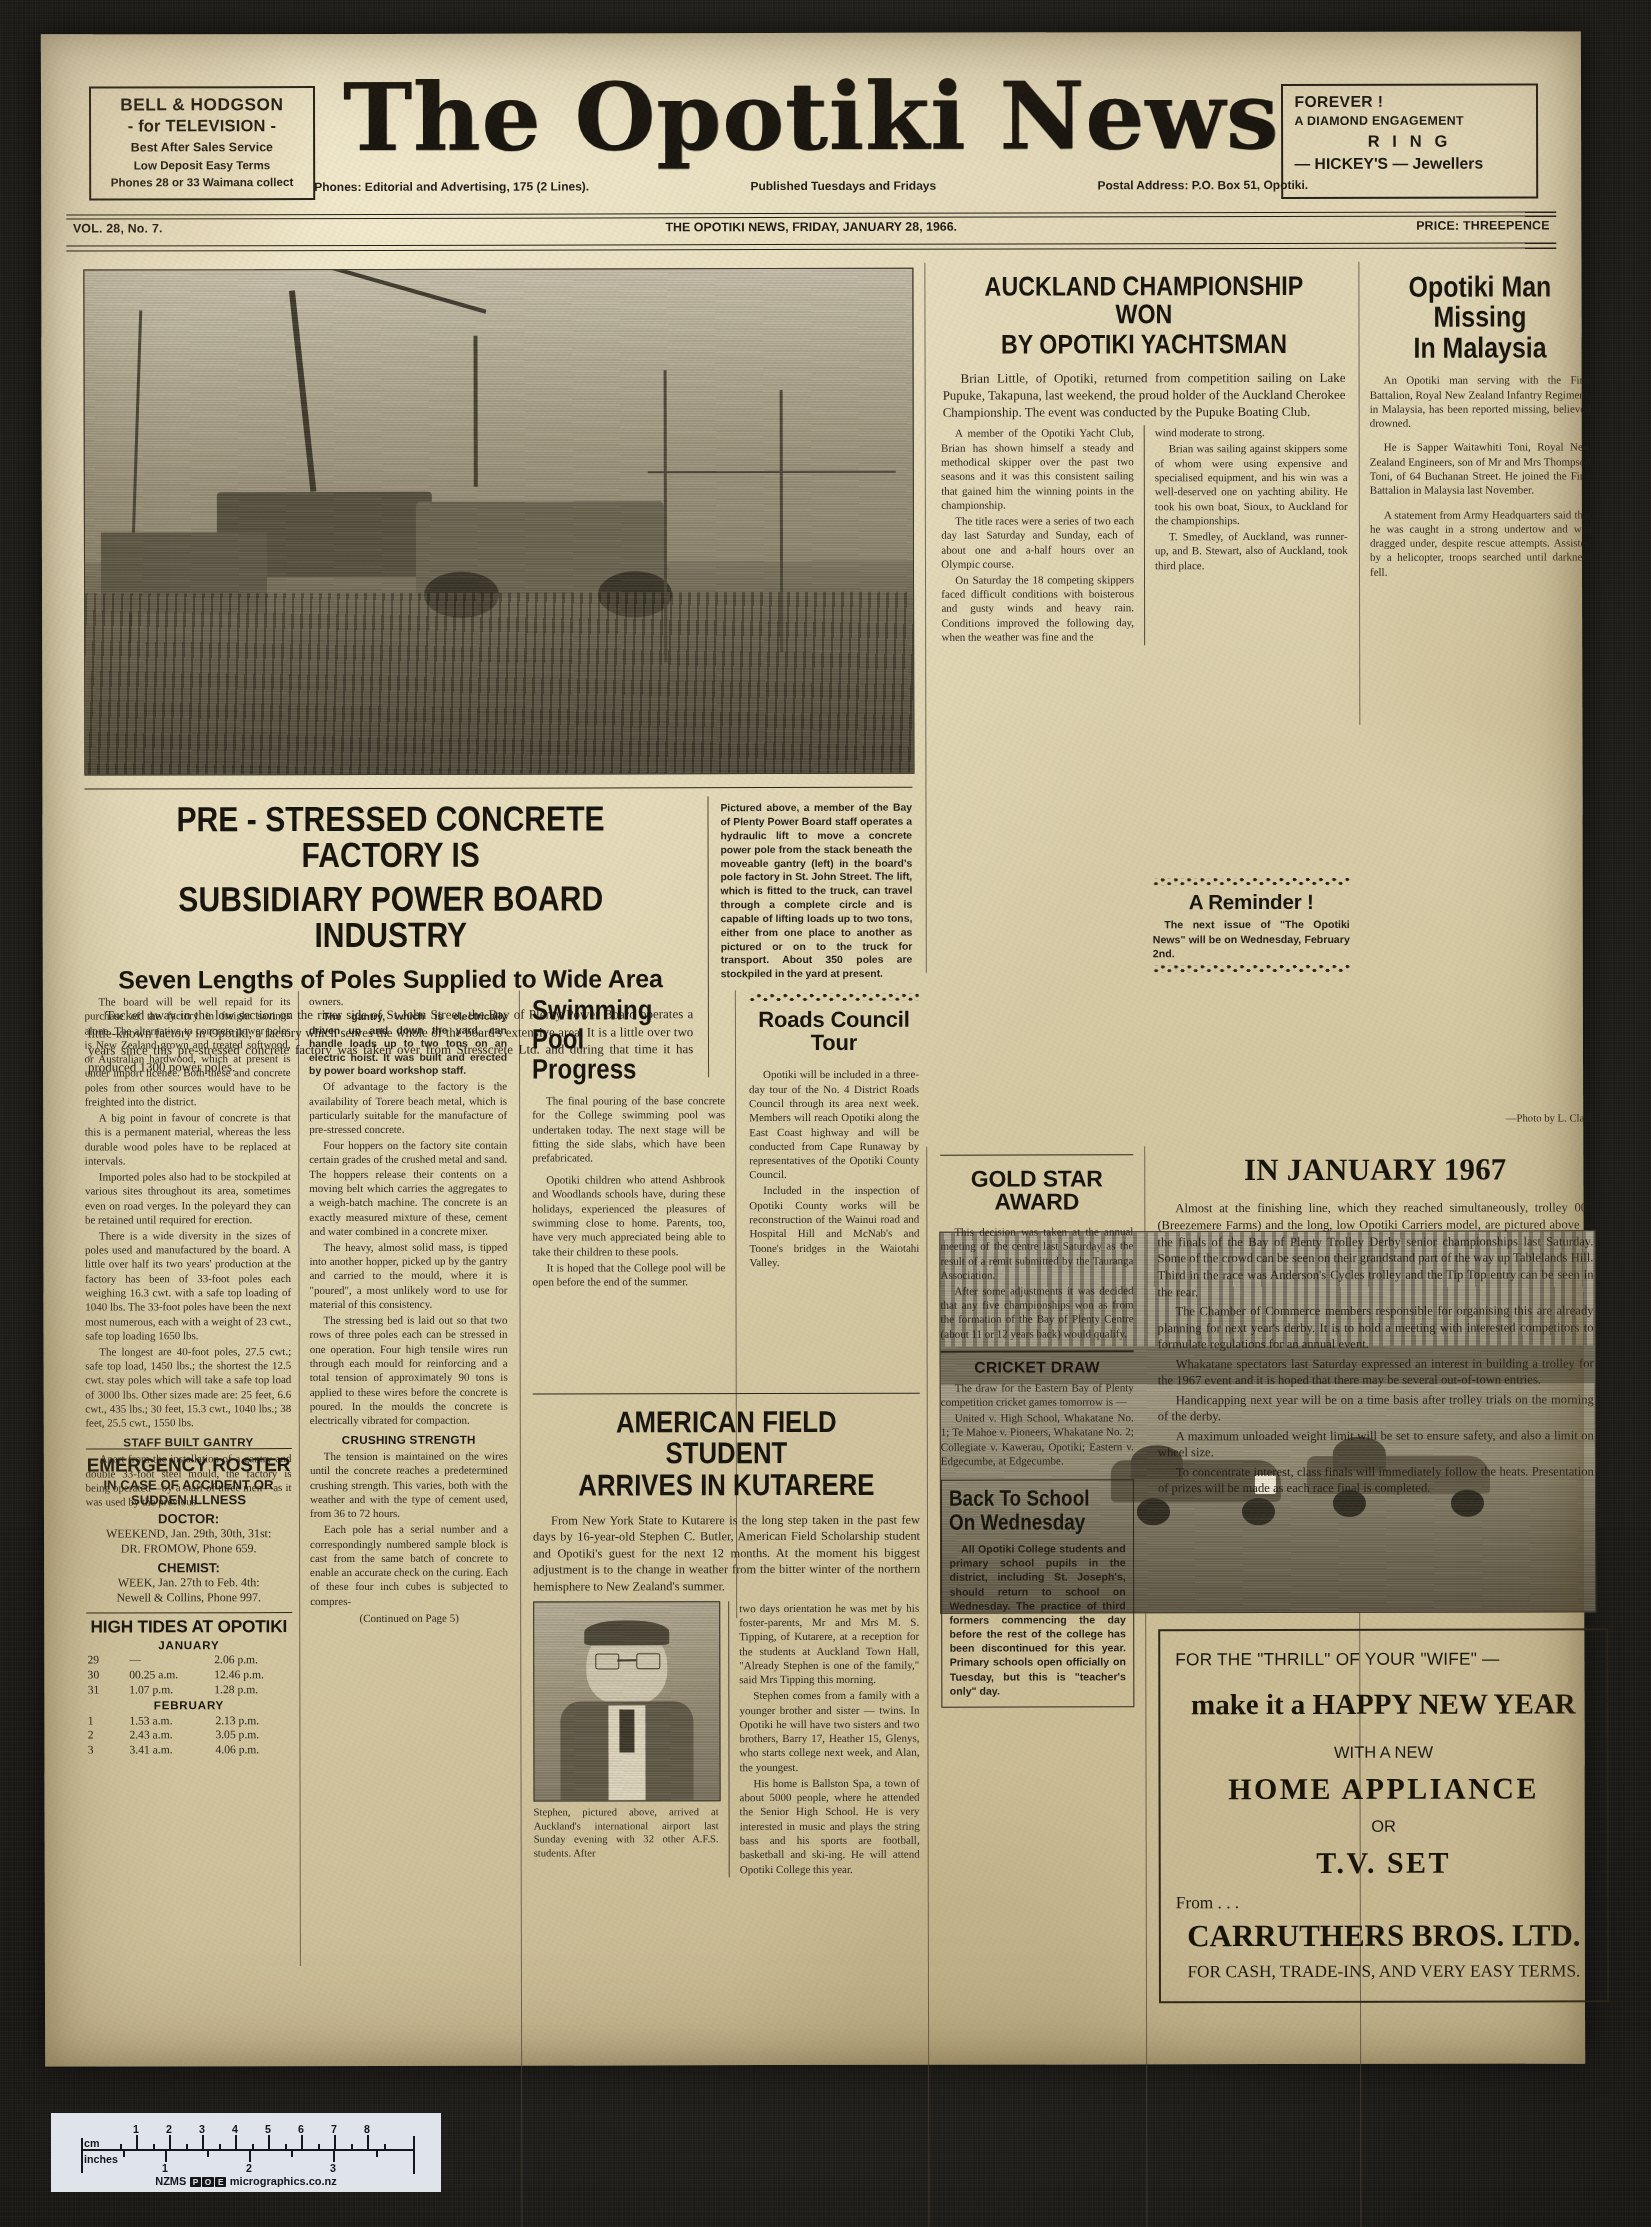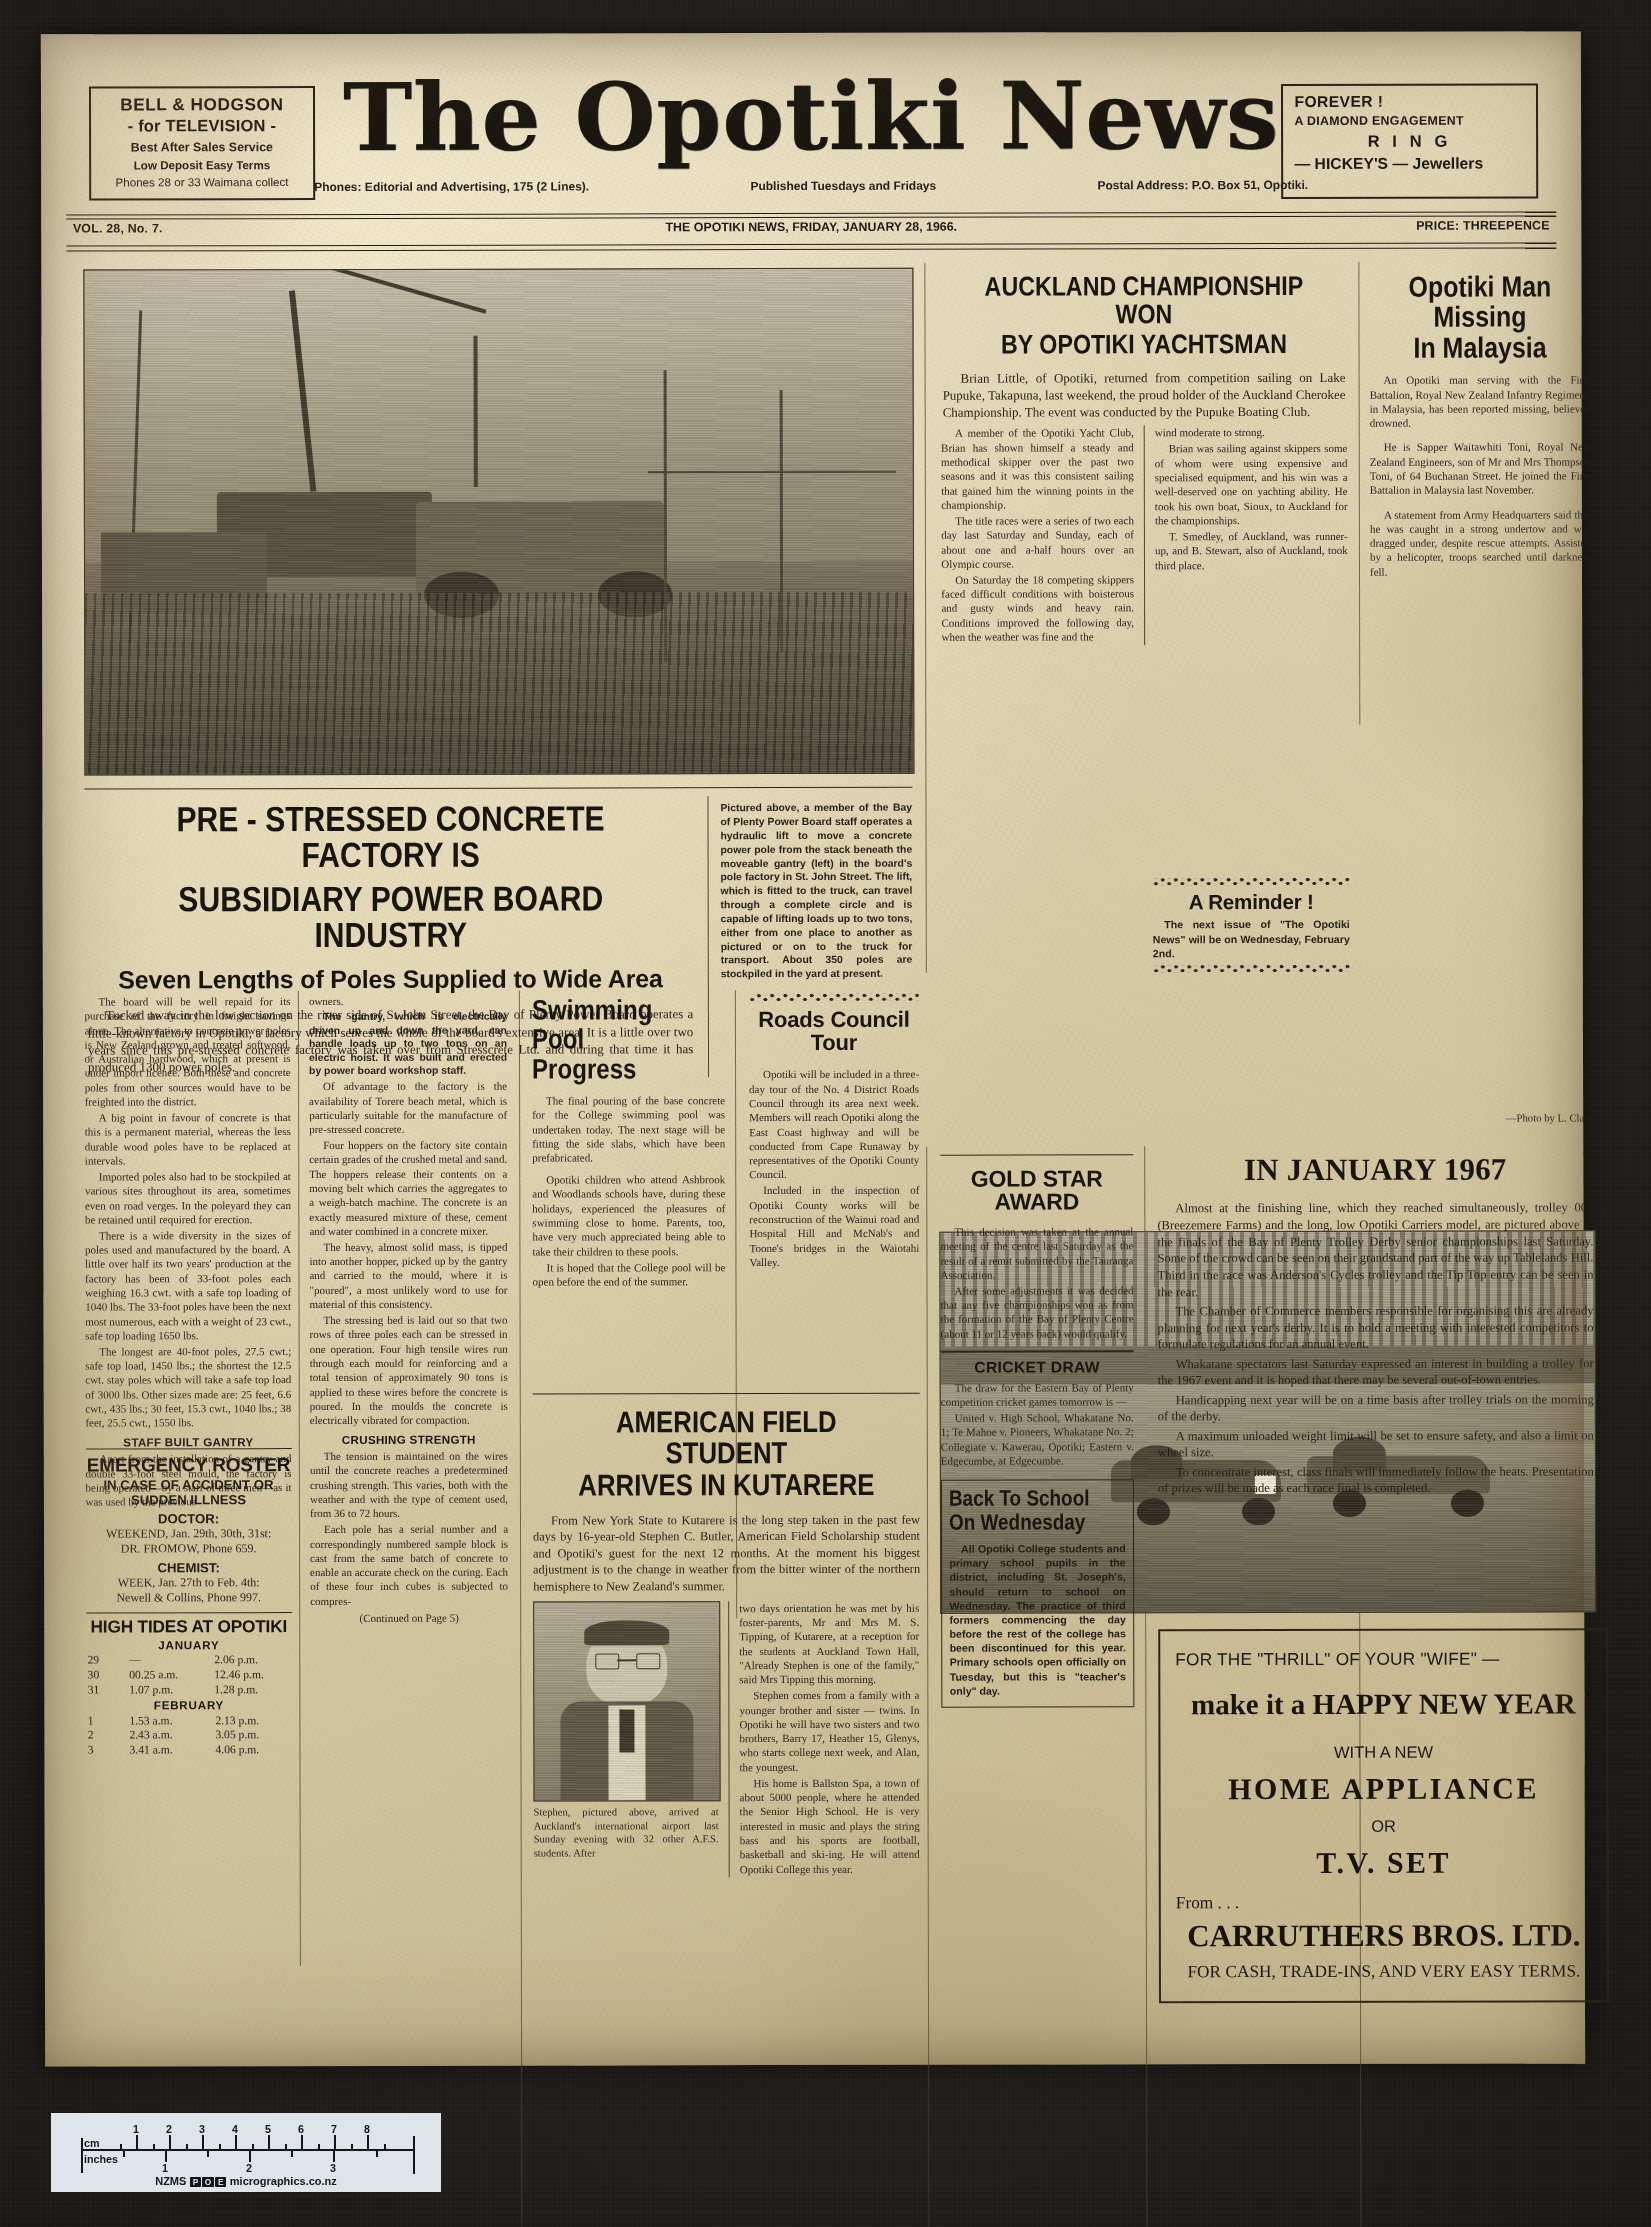--- a/index.html
+++ b/index.html
@@ -36,21 +36,21 @@
 
   
   #masthead{position:absolute;left:25px;top:21.5px;right:25px;height:145px;}
   .boxad{position:absolute;border:2.5px solid #241f18;padding:6.6px 8.3px;text-align:center;
     font-family:"Liberation Sans",sans-serif;color:#1c1813;}
   #ad-bell{left:23px;top:30px;width:205px;height:97px;}
   #ad-bell .l1{font-size:17.3px;font-weight:bold;letter-spacing:0.5px;line-height:1.22;}
   #ad-bell .l2{font-size:16.5px;font-weight:bold;letter-spacing:0.2px;line-height:1.3;}
   #ad-bell .l3{font-size:12.4px;font-weight:bold;line-height:1.45;margin-top:2.5px;}
   #ad-bell .l4{font-size:11.6px;font-weight:bold;line-height:1.45;}
-  #ad-bell .l5{font-size:11.6px;font-weight:normal;line-height:1.45;}
+  #ad-bell .l5{font-size:11.6px;font-weight:bold;line-height:1.45;}
 
   #ad-hickey{right:18px;top:30px;width:230px;height:97px;text-align:left;padding:7.4px 11.6px;}
   #ad-hickey .h1{font-size:15.7px;font-weight:bold;letter-spacing:0.4px;}
   #ad-hickey .h2{font-size:12.4px;font-weight:bold;letter-spacing:0.3px;margin-top:3.3px;}
   #ad-hickey .h3{font-size:16.5px;font-weight:bold;letter-spacing:4.1px;text-align:center;margin-top:4.1px;}
   #ad-hickey .h4{font-size:15.7px;font-weight:bold;margin-top:3.3px;}
 
   #nameplate{position:absolute;left:248px;right:248px;top:15px;text-align:center;}
   #nameplate .title{font-family:"DejaVu Serif",serif;font-weight:bold;font-size:93px;
     line-height:1;letter-spacing:0.8px;color:#191510;

